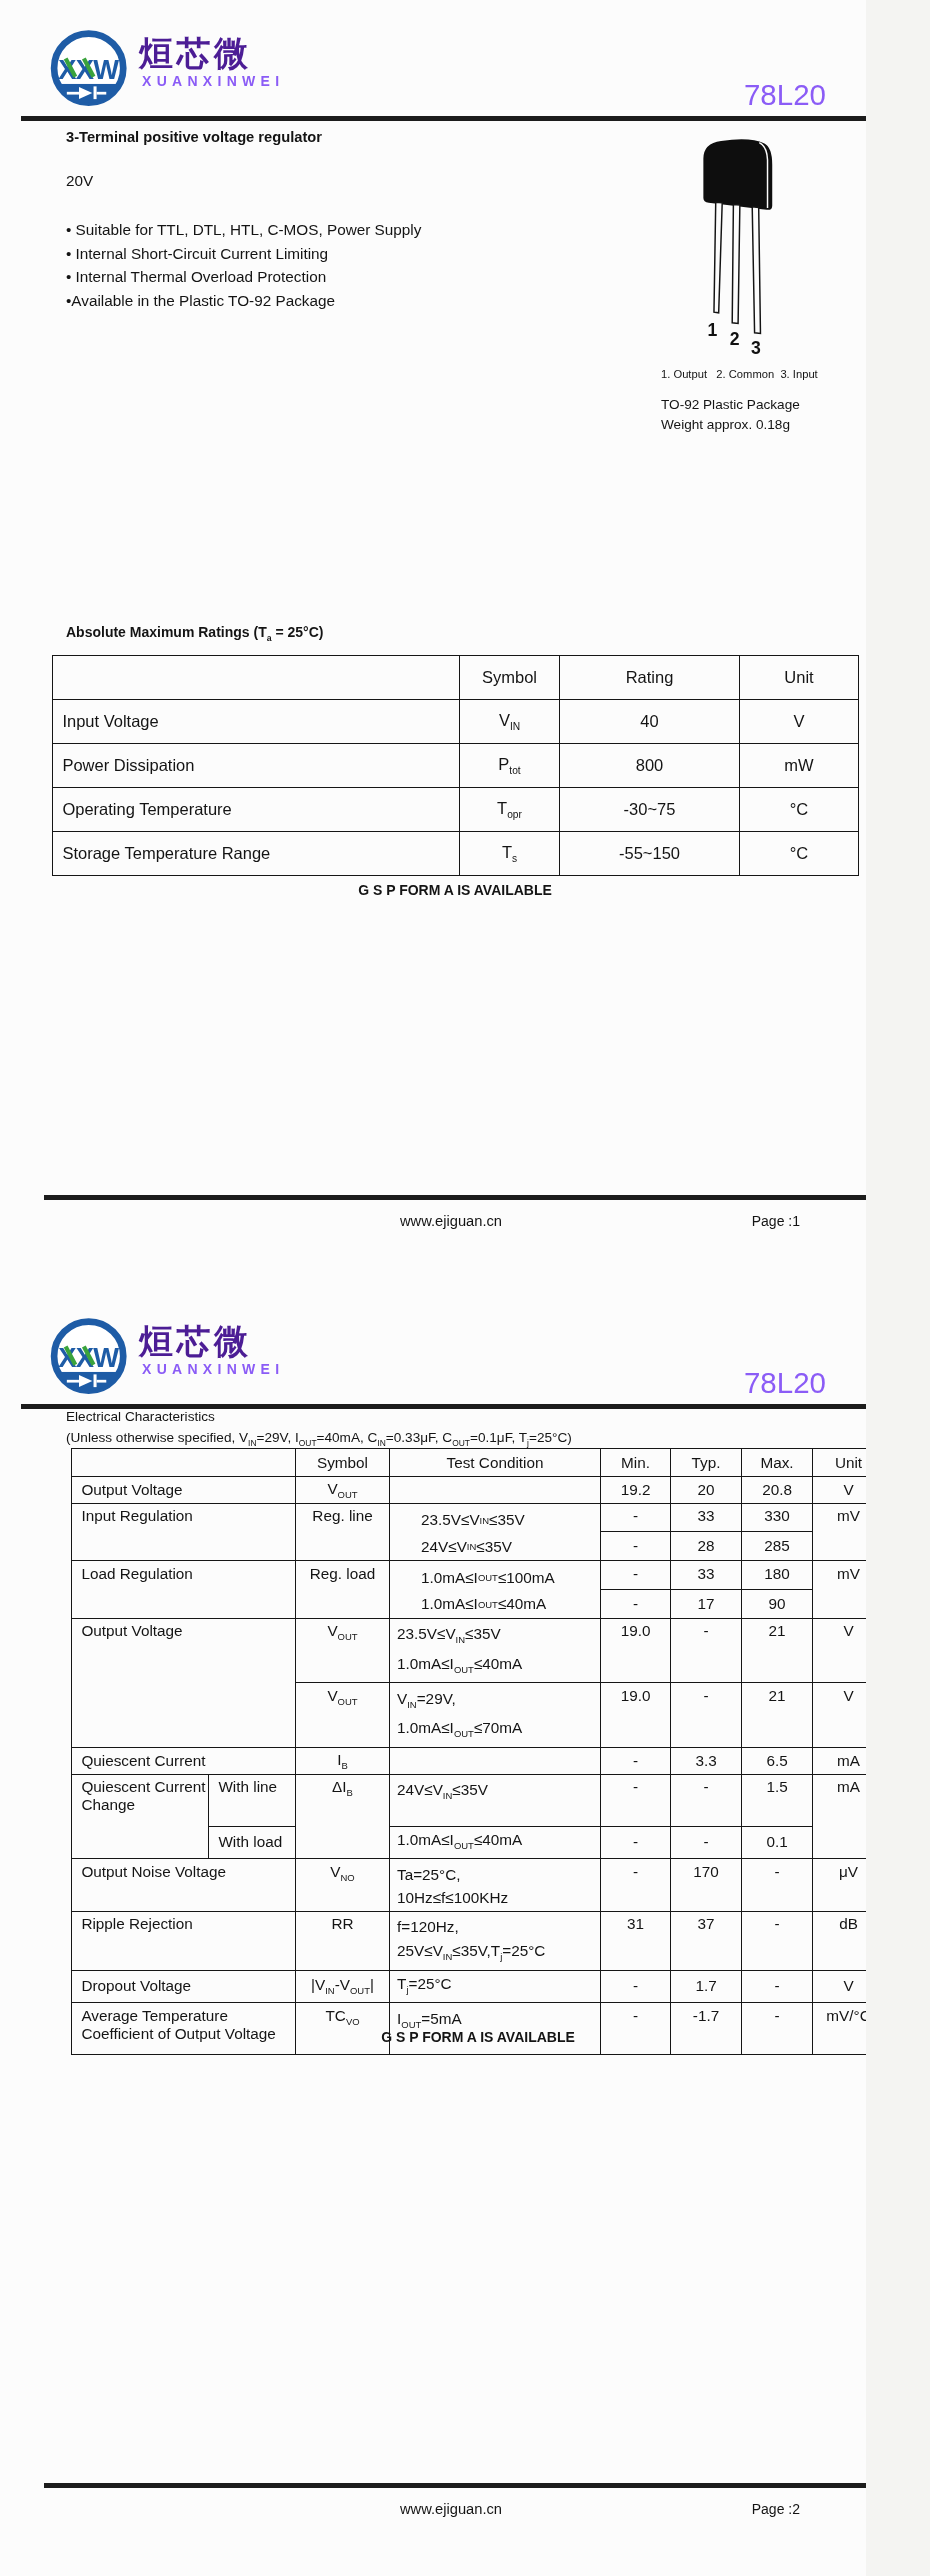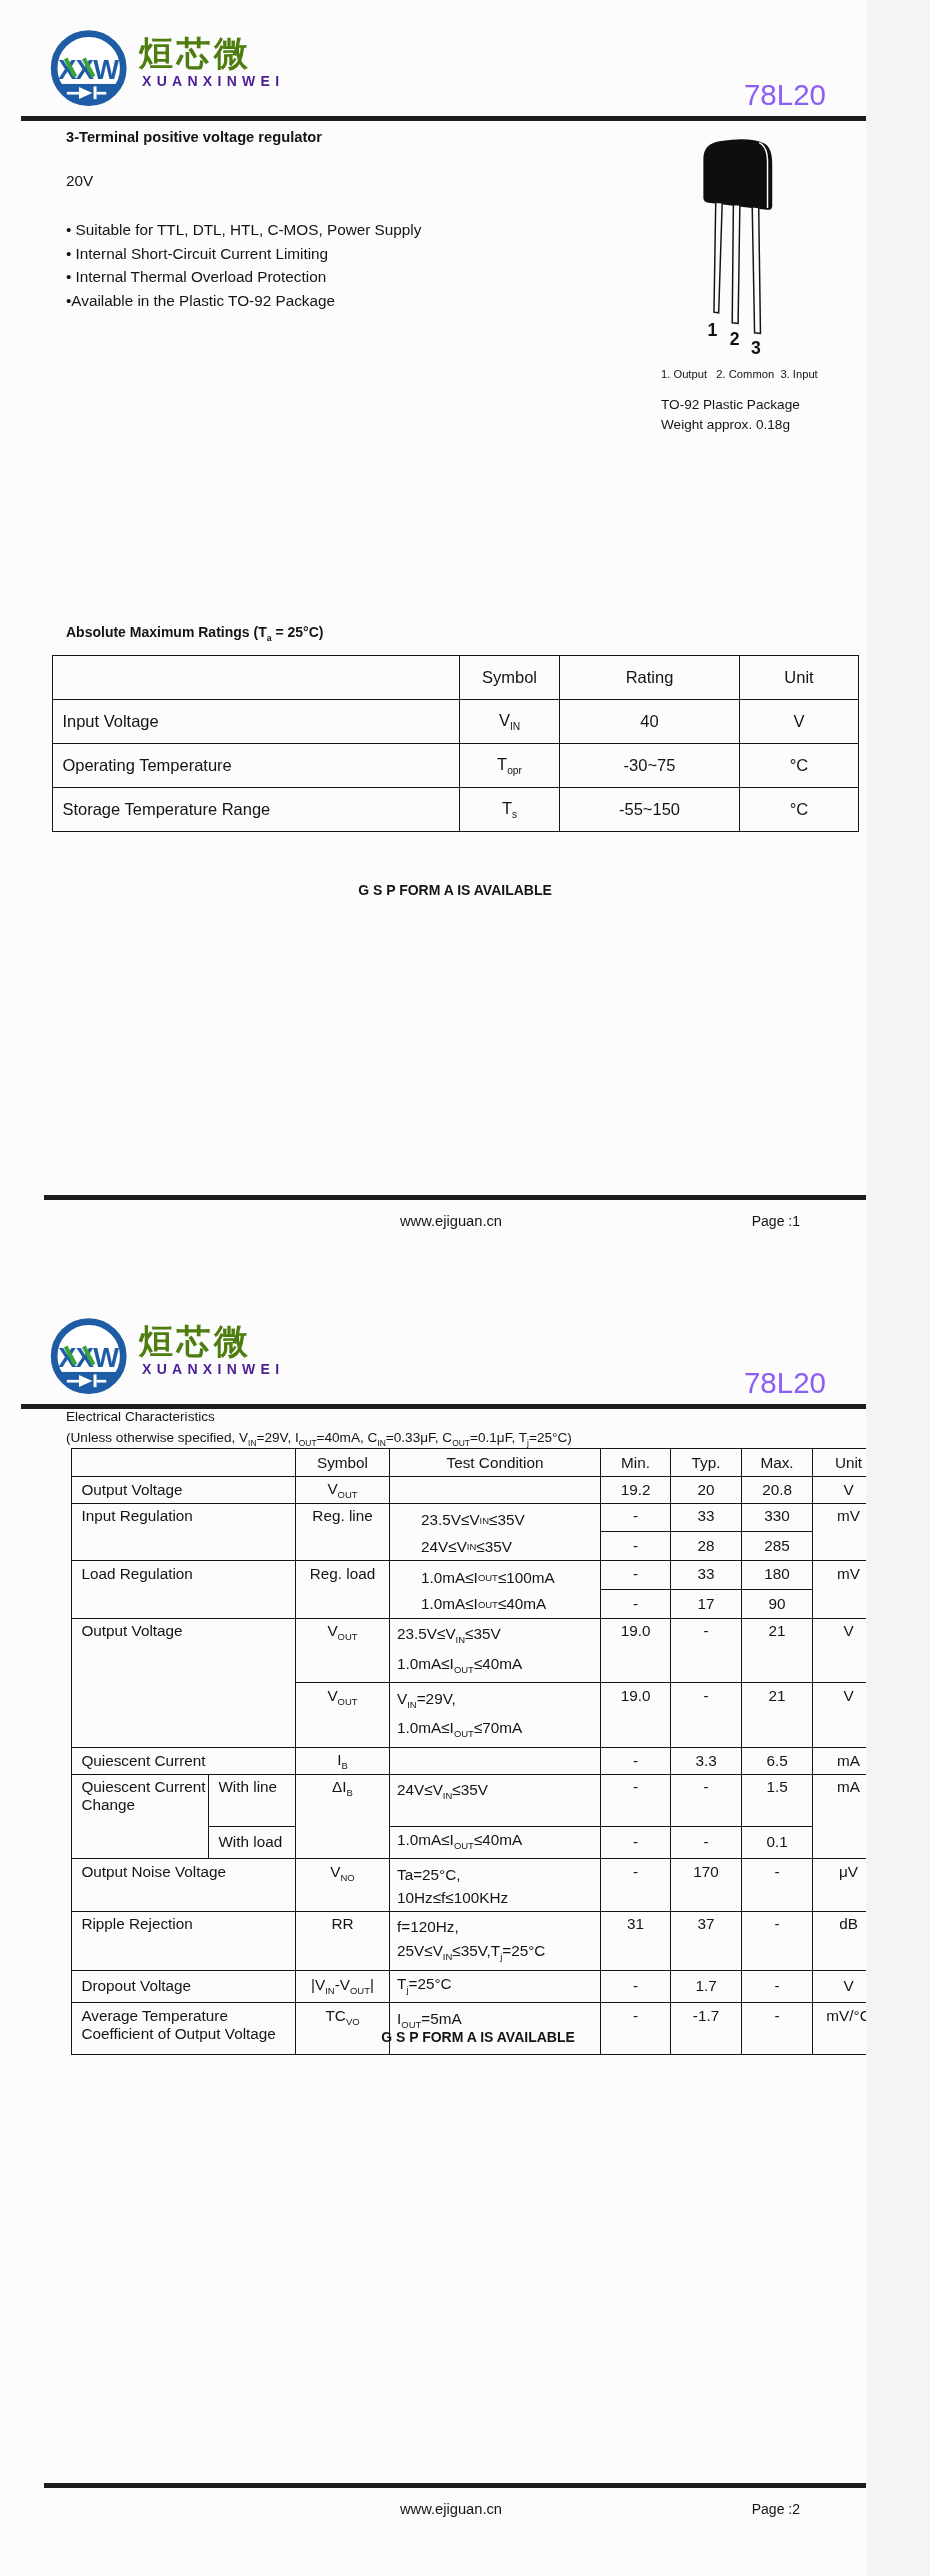--- a/index.html
+++ b/index.html
@@ -6,22 +6,22 @@
   body{width:930px;}
   .page{
     position:relative;width:866px;height:1288px;background:#fcfcfc;overflow:hidden;
     font-family:"Liberation Sans",sans-serif;color:#141414;
   }
   .abs{position:absolute;}
   .rule{position:absolute;background:#1c1c1c;}
 
   
   .logo{position:absolute;left:45px;top:28px;width:91px;height:84px;}
-  .brand-cn{position:absolute;left:139px;top:31px;font-size:34px;font-weight:700;letter-spacing:3.5px;color:#4d7c0f;font-family:"Liberation Sans",sans-serif;}
-  .brand-en{position:absolute;left:142px;top:73px;font-size:14px;font-weight:600;letter-spacing:5.3px;color:#4c1d95;}
+  .brand-cn{position:absolute;left:139px;top:31px;font-size:34px;font-weight:700;letter-spacing:3.5px;color:#4c1d95;font-family:"Liberation Sans",sans-serif;}
+  .brand-en{position:absolute;left:142px;top:73px;font-size:14px;font-weight:600;letter-spacing:5.3px;color:#8b5cf6;}
   .partno{position:absolute;right:40px;top:78px;font-size:29.5px;color:#8b5cf6;}
   .hdr-rule{left:21px;top:116px;width:865px;height:5.3px;}
 
   
   .doc-title{position:absolute;left:66px;top:129px;font-size:14.7px;font-weight:700;}
   .voltage{position:absolute;left:66px;top:172px;font-size:15.3px;}
   .features{position:absolute;left:66px;top:218px;font-size:15.3px;line-height:23.6px;}
   .pins-caption{position:absolute;left:661px;top:368px;font-size:11.2px;white-space:pre;}
   .pkg-caption{position:absolute;left:661px;top:397px;font-size:13.6px;}
   .pkg-weight{position:absolute;left:661px;top:417px;font-size:13.6px;}
@@ -122,20 +122,26 @@
       <th>Rating</th>
       <th>Unit</th>
     </tr>
     <tr>
       <td class="pl">Input Voltage</td>
       <td>V<sub>IN</sub></td>
       <td>40</td>
       <td>V</td>
     </tr>
     <tr>
+      <td class="pl">Power Dissipation</td>
+      <td>P<sub>tot</sub></td>
+      <td>800</td>
+      <td>mW</td>
+    </tr>
+    <tr>
       <td class="pl">Operating Temperature</td>
       <td>T<sub>opr</sub></td>
       <td>-30~75</td>
       <td>°C</td>
     </tr>
     <tr>
       <td class="pl">Storage Temperature Range</td>
       <td>T<sub>s</sub></td>
       <td>-55~150</td>
       <td>°C</td>

